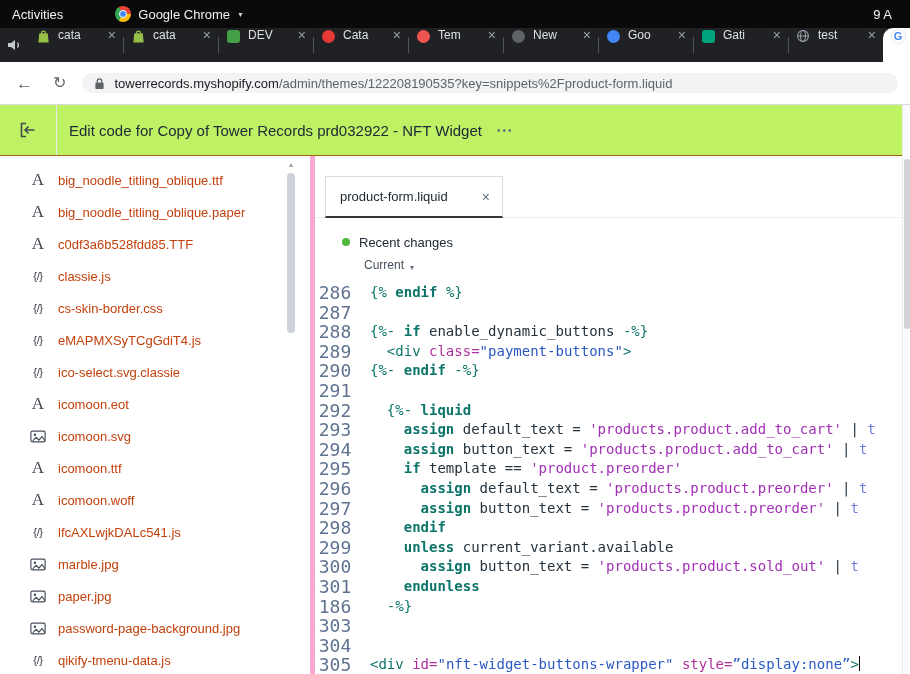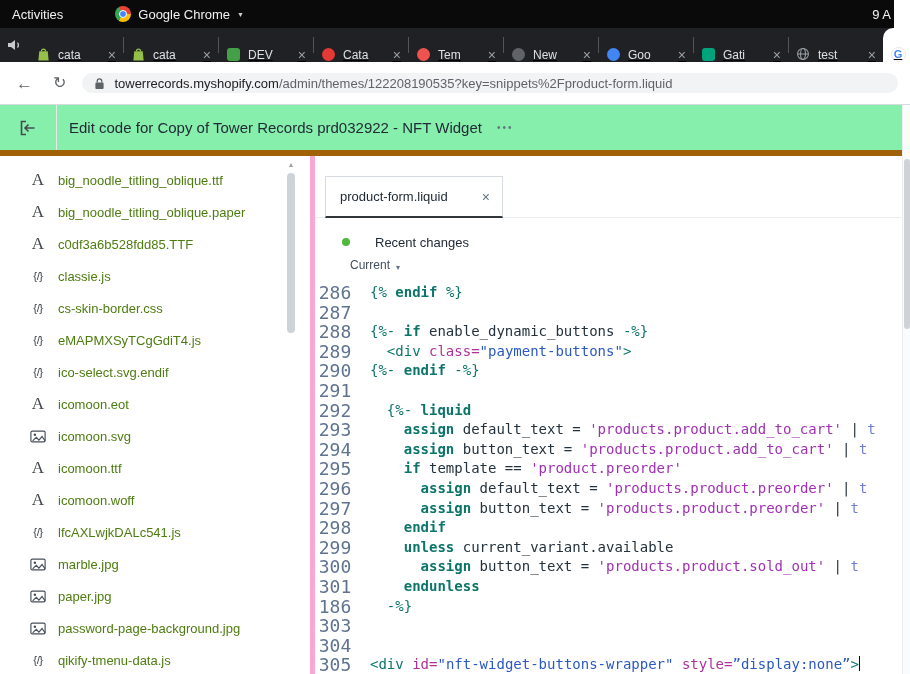--- a/index.html
+++ b/index.html
@@ -1,34 +1,34 @@
 <!DOCTYPE html>
 <html style="--syntax-tag: #0c756a; --syntax-kw: #0c756a; --syntax-text: #24323d; --syntax-string: #a12fb5; --syntax-attr: #b0319c; --syntax-value: #2b59c3; --syntax-filter: #6f7fd8; --recent-dot: #50b83c; --gutter: #5f7390; --shopify-green: #95BF47;"><head>
 <meta charset="utf-8">
 <style>
   * { margin:0; padding:0; box-sizing:border-box; }
   body { font-family:"Liberation Sans", sans-serif; }
   .screen { position:relative; width:910px; height:674px; overflow:hidden; background:#fff; }
 
   
-  .ubar { position:absolute; top:0; left:0; right:16px; height:28px; background:#0a0a0a; color:#f2f2f2;
+  .ubar { position:absolute; top:0; left:0; right:0; height:28px; background:#0a0a0a; color:#f2f2f2;
           display:flex; align-items:center; font-size:13px; }
   .uact { margin-left:12px; cursor:pointer; }
   .uapp { display:flex; align-items:center; gap:7px; margin-left:52px; cursor:pointer; }
   .chrome-ico { position:relative; width:16px; height:16px; border-radius:50%;
     background:conic-gradient(from -30deg,#ea4335 0 120deg,#fbbc05 0 240deg,#34a853 0 360deg); }
   .chrome-ico::after { content:""; position:absolute; inset:4px; border-radius:50%; background:#4285f4; border:1.5px solid #fff; }
   .udd { font-size:7px; color:#cfcfcf; }
-  .uclock { margin-left:auto; margin-right:3px; white-space:nowrap; }
+  .uclock { margin-left:auto; margin-right:18px; white-space:nowrap; }
 
   
   .tabstrip { position:absolute; top:28px; left:0; right:0; height:34px; background:#202124; display:flex; }
   .audio { width:28px; display:flex; align-items:center; justify-content:center; }
   .btabs { display:flex; flex:1; overflow:hidden; }
-  .btab { position:relative; width:95px; flex-shrink:0; display:flex; align-items:flex-end; padding:0 7px; cursor:pointer;text-decoration:underline; }
+  .btab { position:relative; width:95px; flex-shrink:0; display:flex; align-items:flex-start; padding:0 7px; cursor:pointer; }
   .btab:not(:first-child):not(.active)::before { content:""; position:absolute; left:0; top:9px; bottom:9px; width:1px; background:#515459; }
   .btab.active { background:#fff; border-radius:10px 10px 0 0; width:46px; }
   .fav { width:16px; height:16px; display:flex; align-items:center; justify-content:center; margin-right:7px; flex-shrink:0; }
   .sq { width:13px; height:13px; border-radius:3px; display:block; }
   .ci { width:13px; height:13px; border-radius:50%; display:block; }
   .gci { width:15px; height:15px; border-radius:50%; background:#fff; border:1px solid #e8e8e8; color:#4285F4;
          font-weight:bold; font-size:11px; display:flex; align-items:center; justify-content:center; }
   .btab-label { flex:1; font-size:12px; color:#dde0e3; white-space:nowrap; overflow:hidden; }
   .btab-close { color:#9aa0a6; font-size:14px; margin-left:3px; line-height:1; }
 
@@ -38,52 +38,52 @@
   .navbtn { color:#5f6368; font-size:17px; margin-left:16px; cursor:pointer; line-height:1; }
   .reload { font-size:16px; margin-left:20px; }
   .omnibox { flex:1; height:20px; background:#f1f3f4; border-radius:14px; margin:0 12px 0 16px;
              display:flex; align-items:center; padding:0 8px 0 12px; overflow:hidden; }
   .lock { display:flex; margin-right:9px; flex-shrink:0; }
   .url { font-size:13px; white-space:nowrap; }
   .url-domain { color:#202124; }
   .url-path { color:#5f6368; }
 
   
-  .shheader { position:absolute; top:105px; left:0; right:0; height:51px; background:#86efac;
-              border-bottom:6px solid #a16207; display:flex; align-items:center; }
+  .shheader { position:absolute; top:105px; left:0; right:0; height:51px; background:#bef264;
+              border-bottom:1px solid #a16207; display:flex; align-items:center; }
   .exitbox { width:57px; height:100%; display:flex; align-items:center; justify-content:center;
              border-right:1px solid #e6e8ea; cursor:pointer; }
   .shtitle { margin-left:12px; font-size:15px; font-weight:500; color:#212b36; white-space:nowrap; }
   .dots { margin-left:15px; color:#637381; font-size:10px; letter-spacing:2px; cursor:pointer; }
 
   
   .sidebar { position:absolute; top:156px; left:0; width:310px; bottom:0; background:#fff; overflow:hidden; }
   .filelist { padding-top:8px; }
   .file-item { height:32px; display:flex; align-items:center; padding-left:28px; cursor:pointer; }
   .ficon { width:20px; margin-right:10px; display:flex; align-items:center; justify-content:center; flex-shrink:0; }
   .fa { font-family:"Liberation Serif", serif; font-size:17px; color:#40474e; }
   .fc { font-size:11.5px; color:#40474e; letter-spacing:-0.5px; }
-  .fname { font-size:13px; color:#4d7c0f; white-space:nowrap; }
+  .fname { font-size:13px; color:#c2410c; white-space:nowrap; }
   .sscroll { position:absolute; top:0; bottom:0; left:284px; width:14px; }
   .sarrow { display:block; text-align:center; font-size:7px; color:#9aa0a6; padding-top:5px; cursor:pointer; }
   .sthumb { position:absolute; left:3px; top:17px; width:8px; height:160px; background:#ced3d9; border-radius:4px; cursor:pointer; }
 
   
   .editor { position:absolute; top:156px; left:310px; right:8px; bottom:0; background:#fff; border-left:5px solid #f9a8d4; }
   .etabrow { height:62px; position:relative; border-bottom:1px solid #eceff1; }
   .etab { position:absolute; left:10px; top:20px; width:178px; height:42px; background:#fff;
           border:1px solid #d5dbe0; border-bottom:2px solid #31363b; display:flex; align-items:center;
           padding:0 12px 0 14px; cursor:pointer; }
   .etab-label { flex:1; font-size:13px; color:#212b36; }
   .etab-close { font-size:14px; color:#637381; line-height:1; cursor:pointer; }
   .changes { padding:15px 0 0 27px; }
-  .chrow1 { display:flex; align-items:center; height:18px;gap:16px; }
+  .chrow1 { display:flex; align-items:center; height:18px; }
   .dot { width:8px; height:8px; border-radius:50%; background:var(--recent-dot,#50b83c); margin-right:9px; }
   .chlabel { font-size:13px; color:#212b36; }
-  .chrow2 { display:flex; align-items:flex-end; margin:7px 0 0 8px; height:14px; cursor:pointer; }
+  .chrow2 { display:flex; align-items:flex-end; margin:7px 0 0 22px; height:14px; cursor:pointer; }
   .vlabel { font-size:12px; color:#454f5b; }
   .vcaret { font-size:8px; color:#637381; margin-left:6px; }
 
   .code { padding-top:11px; font-family:"DejaVu Sans Mono","Liberation Mono",monospace; font-size:14px; }
   .code-line { display:flex; height:19.6px; line-height:19.6px; white-space:pre; cursor:text; }
   .gutter { width:40px; flex-shrink:0; text-align:center; color:var(--gutter,#5f7390); font-size:18px; }
   .ctext { padding-left:15px; }
   .tok-tag { color:var(--syntax-tag,#0c756a); }
   .tok-kw  { color:var(--syntax-kw,#0c756a); font-weight:bold; }
   .tok-txt { color:var(--syntax-text,#24323d); }
@@ -261,21 +261,21 @@
         <div class="file-item">
           <span class="ficon">
             <span class="fc">{/}</span>
           </span>
           <span class="fname">eMAPMXSyTCgGdiT4.js</span>
         </div>
         <div class="file-item">
           <span class="ficon">
             <span class="fc">{/}</span>
           </span>
-          <span class="fname">ico-select.svg.endif</span>
+          <span class="fname">ico-select.svg.classie</span>
         </div>
         <div class="file-item">
           <span class="ficon">
             <span class="fa">A</span>
           </span>
           <span class="fname">icomoon.eot</span>
         </div>
         <div class="file-item">
           <span class="ficon">
             <svg width="16" height="13" viewBox="0 0 18 14" fill="none" stroke="#454f5b" stroke-width="1.3">

